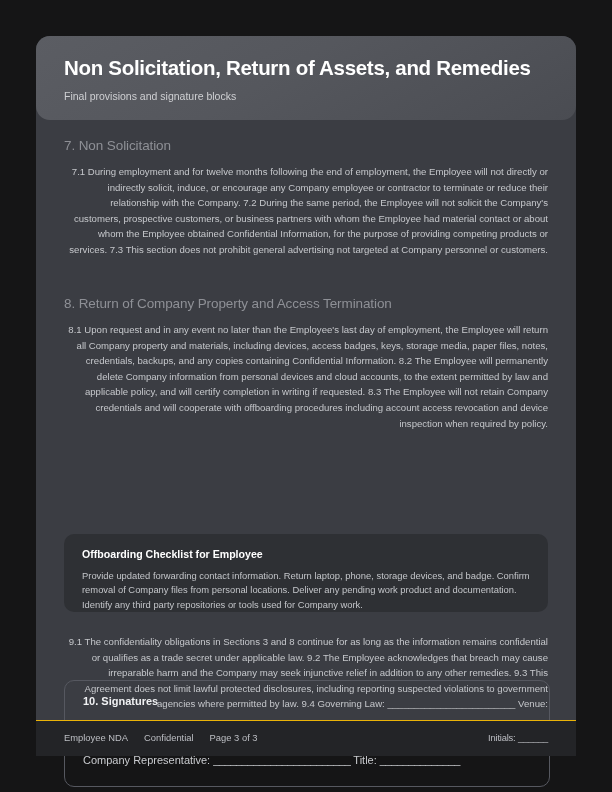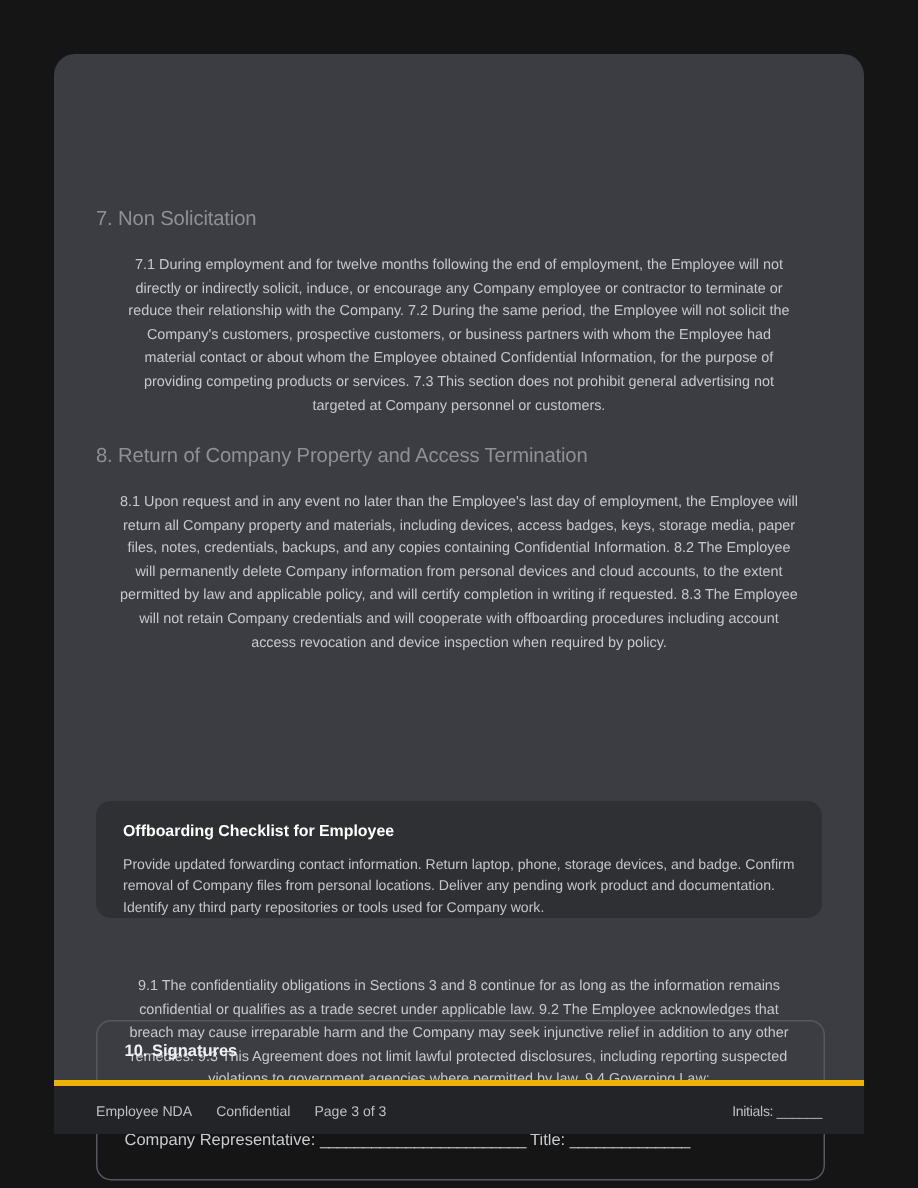--- a/index.html
+++ b/index.html
@@ -55,22 +55,22 @@
     font-weight: normal;
     color: #8e9096;
     letter-spacing: -0.1px;
     margin: 0 0 11px 0;
     white-space: nowrap;
   }
   .sec-body {
     font-size: 9.6px;
     line-height: 15.6px;
     color: #c6c8cc;
-    margin: 16px;
-    text-align: center;
+    margin: 0;
+    text-align: right;
   }
 
   
   #callout {
     position: absolute;
     left: 28px; top: 414px;
     width: 484px;
     background: #2e3034;
     border-radius: 10px;
     padding: 14px 18px 0 18px;
@@ -110,40 +110,44 @@
     color: #c9cbcf;
     white-space: nowrap;
   }
   .sig-row .fill { letter-spacing: -0.4px; }
 
   
   #footer {
     position: absolute;
     left: 0; bottom: 0;
     width: 540px; height: 36px;
-    border-top: 4px solid #eab308;
+    border-top: 1px solid #eab308;
     background: #232427;
   }
   #footer-inner {
     position: absolute;
     left: 28px; right: 28px; top: 11px;
     display: flex;
     justify-content: space-between;
     align-items: baseline;
     font-size: 9.4px;
     color: #bdbfc4;
   }
   #footer-left { display: flex; gap: 16px; }
   #footer-right { letter-spacing: -0.2px; }
 </style>
 </head>
 <body>
 
 <div id="page">
 
+  <div id="header-card">
+    <div id="doc-title">Non Solicitation, Return of Assets, and Remedies</div>
+    <div id="doc-subtitle">Final provisions and signature blocks</div>
+  </div>
 
   <div id="body">
 
     <div class="section" style="top: 18px;">
       <h2 class="sec-heading">7. Non Solicitation</h2>
       <p class="sec-body">7.1 During employment and for twelve months following the end of employment, the Employee will not directly or indirectly solicit, induce, or encourage any Company employee or contractor to terminate or reduce their relationship with the Company. 7.2 During the same period, the Employee will not solicit the Company's customers, prospective customers, or business partners with whom the Employee had material contact or about whom the Employee obtained Confidential Information, for the purpose of providing competing products or services. 7.3 This section does not prohibit general advertising not targeted at Company personnel or customers.</p>
     </div>
 
     <div class="section" style="top: 176px;">
       <h2 class="sec-heading">8. Return of Company Property and Access Termination</h2>

